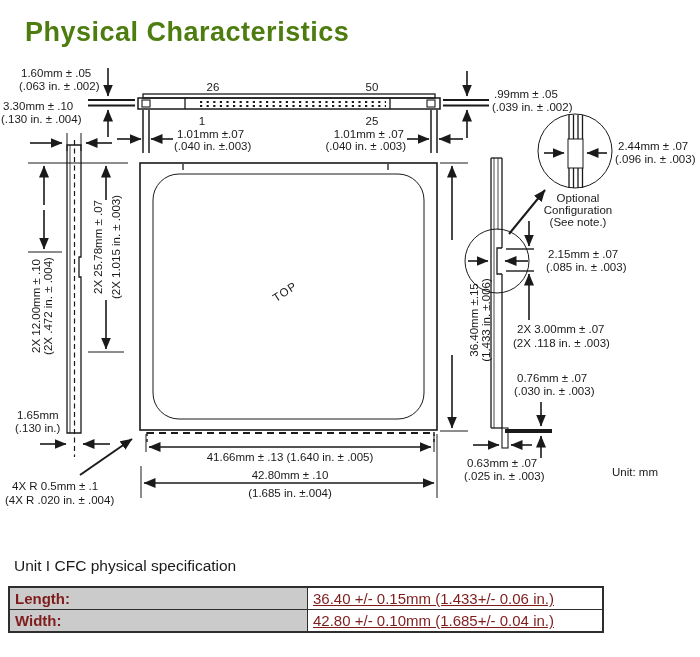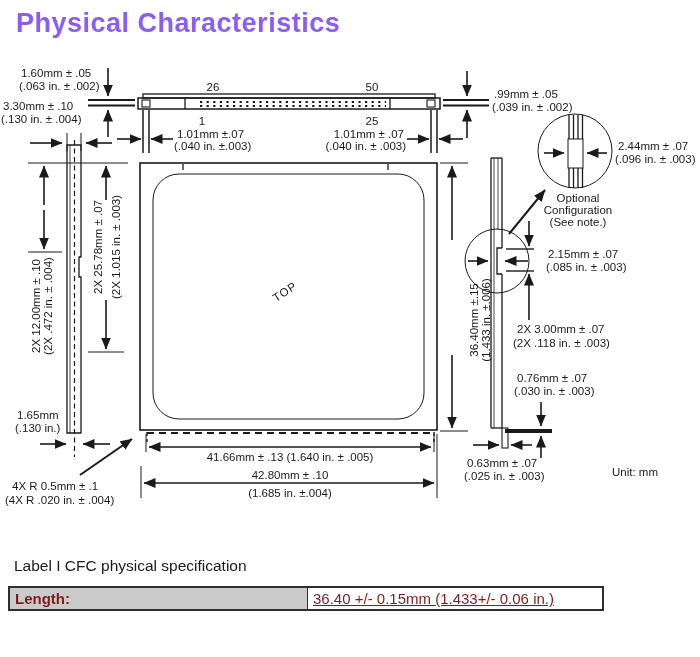--- a/index.html
+++ b/index.html
@@ -2,22 +2,22 @@
 <html><head>
 <meta charset="utf-8">
 <style>
   html,body{margin:0;padding:0;}
   body{
     width:700px;height:657px;position:relative;background:#ffffff;
     font-family:"Liberation Sans", sans-serif;overflow:hidden;
   }
   .page-title{
     position:absolute;left:13px;top:5px;
-    font-size:27px;font-weight:bold;color:#8b5cf6;letter-spacing:.5px;
-    margin:3px;
+    font-size:27px;font-weight:bold;color:#4d7c0f;letter-spacing:.5px;
+    margin:12px;
     text-align:right;
   }
   svg.drawing{position:absolute;left:0;top:0;}
   svg.drawing text{
     font-family:"Liberation Sans", sans-serif;
     fill:#1a1a1a;stroke:none;font-size:11.5px;
   }
   .tbl-caption{
     position:absolute;left:14px;top:557px;
     font-size:15.5px;color:#1a1a1a;
@@ -241,22 +241,26 @@
   <g>
     <line x1="473" y1="445" x2="499" y2="445" stroke-width="1.6" marker-end="url(#ar)"></line>
     <line x1="532" y1="445" x2="511" y2="445" stroke-width="1.6" marker-end="url(#ar)"></line>
   </g>
   <text x="467" y="467">0.63mm ± .07</text>
   <text x="464" y="480">(.025 in. ± .003)</text>
 
   <text x="612" y="476" font-size="15.5">Unit: mm</text>
 </svg>
 
-<div class="tbl-caption">Label I CFC physical specification</div>
+<div class="tbl-caption">Unit I CFC physical specification</div>
 
 <table class="spec">
   <tbody>
     <tr>
       <td class="lbl">Length:</td>
       <td class="val">36.40 +/- 0.15mm (1.433+/- 0.06 in.)</td>
     </tr>
+    <tr>
+      <td class="lbl">Width:</td>
+      <td class="val">42.80 +/- 0.10mm (1.685+/- 0.04 in.)</td>
+    </tr>
   </tbody>
 </table>
 
 </body></html>

